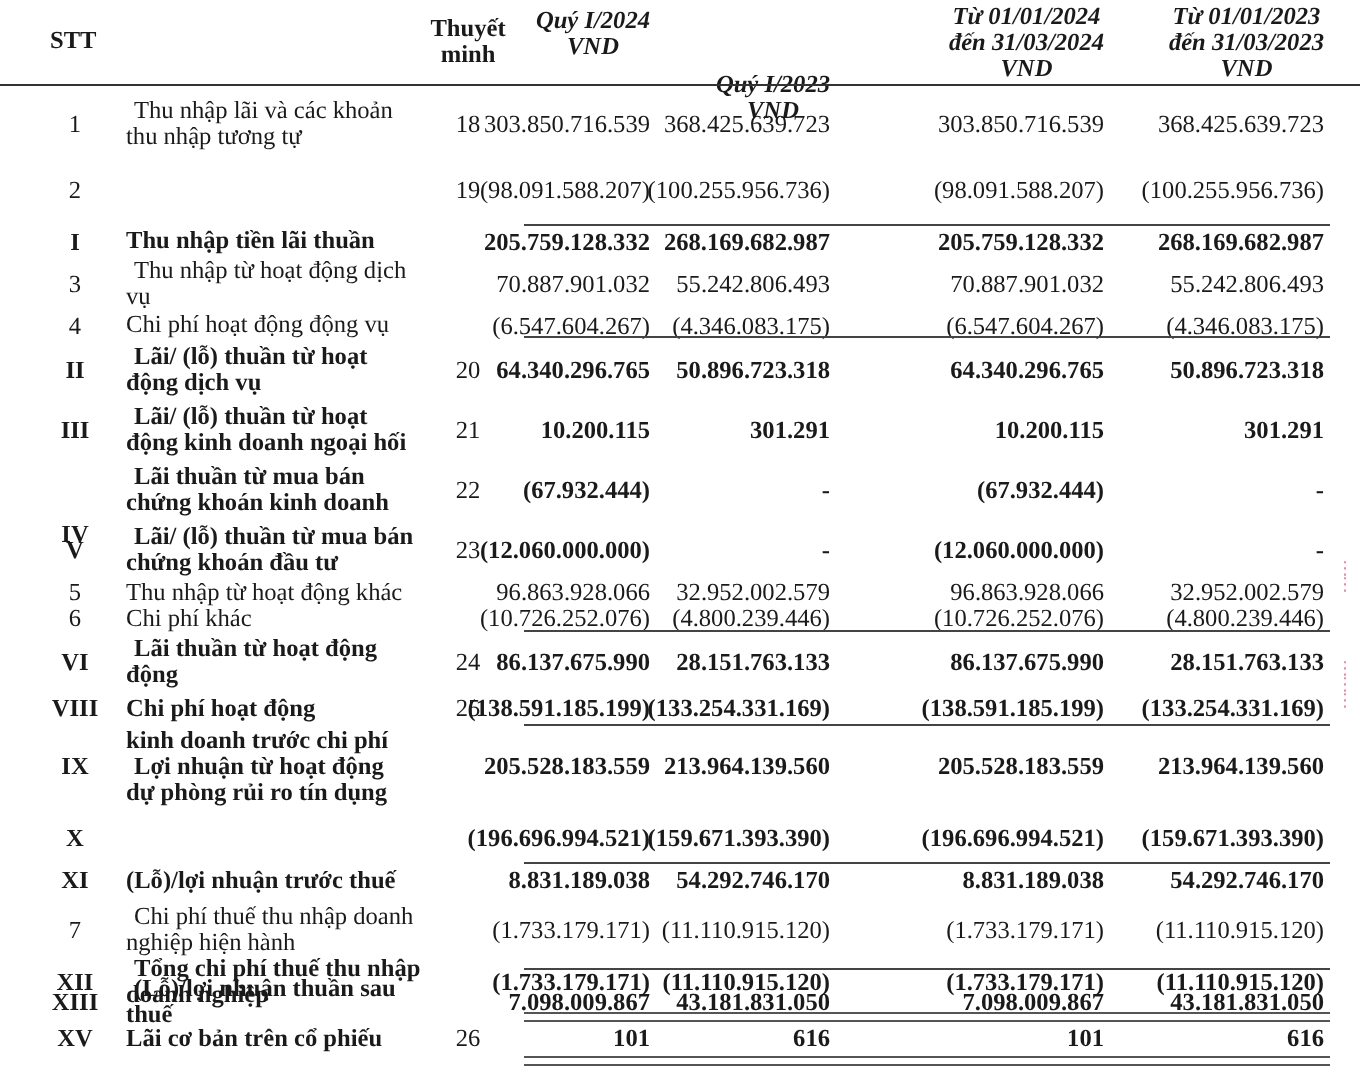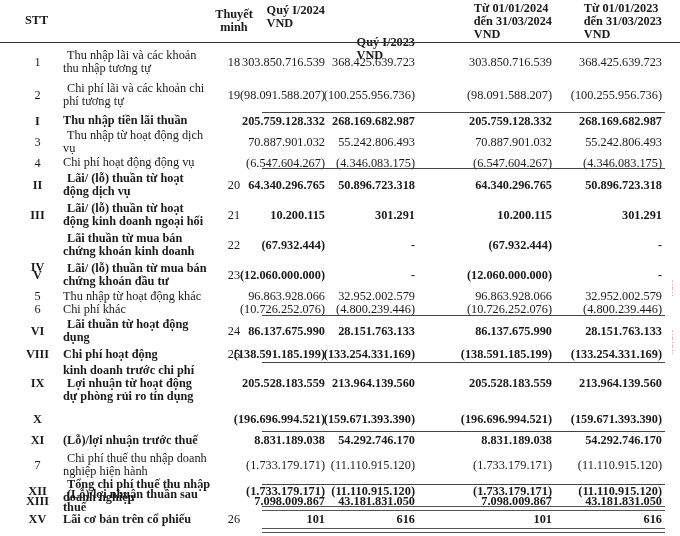--- a/index.html
+++ b/index.html
@@ -2,21 +2,21 @@
 <html><head>
 <meta charset="utf-8">
 <style>
   html, body { margin: 0; padding: 0; background: #ffffff; }
   body { width: 680px; height: 536px; overflow: hidden; position: relative;
          font-family: "Liberation Serif", "DejaVu Serif", serif; color: #1a1a1a; font-size: 12.3px; }
   .wrap { position: absolute; left: 0; top: 0; width: 680px; }
   .hdr { position: relative; height: 42px; font-weight: bold; }
   .hdr .stt { position: absolute; left: 25px; top: 13px; }
   .hdr .tm { position: absolute; left: 214px; top: 8px; width: 40px; text-align: center; line-height: 13px; }
-  .hdr .col { position: absolute; top: 4px; text-align: left; line-height: 13px; }
+  .hdr .col { position: absolute; top: 4px; text-align: center; line-height: 13px; font-style: italic; }
   .hdr .c1 { right: 355px; top: 4px; }
   .hdr .c2 { right: 265px; top: 4px; margin-top: 32px; }
   .hdr .c3 { right: 128px; top: 2px; }
   .hdr .c4 { right: 18px; top: 2px; }
   .hdr-line { position: absolute; left: 0; top: 42px; width: 680px; height: 1px; background: #333; }
 
   .row { position: absolute; left: 0; width: 680px; }
   .row .n { position: absolute; left: 0; width: 75px; text-align: center; }
   .row .lbl { position: absolute; left: 63px; width: 150px; line-height: 13px; }
   .row .tm { position: absolute; left: 214px; width: 40px; text-align: center; }
@@ -66,24 +66,20 @@
           <div>thu nhập tương tự</div>
         </div>
         <span class="tm" style="top: 8px;">18</span>
         <span class="v v1" style="top: 8px;">303.850.716.539</span>
         <span class="v v2" style="top: 8px;">368.425.639.723</span>
         <span class="v v3" style="top: 8px;">303.850.716.539</span>
         <span class="v v4" style="top: 8px;">368.425.639.723</span>
       </div>
       <div class="row" style="top: 80px; height: 30px;">
         <span class="n" style="top: 8px;">2</span>
-        <div class="lbl" style="top: 2px;">
-          <div style="padding-left: 4px;">Chi phí lãi và các khoản chi</div>
-          <div>phí tương tự</div>
-        </div>
         <span class="tm" style="top: 8px;">19</span>
         <span class="v v1" style="top: 8px;">(98.091.588.207)</span>
         <span class="v v2" style="top: 8px;">(100.255.956.736)</span>
         <span class="v v3" style="top: 8px;">(98.091.588.207)</span>
         <span class="v v4" style="top: 8px;">(100.255.956.736)</span>
       </div>
       <div class="row" style="top: 113px; height: 15px;">
         <span class="n roman" style="top: 0.5px;">I</span>
         <div class="lbl bold" style="top: 1px;">
           <div>Thu nhập tiền lãi thuần</div>
@@ -184,21 +180,21 @@
         <span class="tm" style="top: 0px;"></span>
         <span class="v v1" style="top: 0px;">(10.726.252.076)</span>
         <span class="v v2" style="top: 0px;">(4.800.239.446)</span>
         <span class="v v3" style="top: 0px;">(10.726.252.076)</span>
         <span class="v v4" style="top: 0px;">(4.800.239.446)</span>
       </div>
       <div class="row" style="top: 316px; height: 30px;">
         <span class="n roman" style="top: 8px;">VI</span>
         <div class="lbl bold" style="top: 2px;">
           <div style="padding-left: 4px;">Lãi thuần từ hoạt động</div>
-          <div>dụng</div>
+          <div>động</div>
         </div>
         <span class="tm" style="top: 8px;">24</span>
         <span class="v v1 bold" style="top: 8px;">86.137.675.990</span>
         <span class="v v2 bold" style="top: 8px;">28.151.763.133</span>
         <span class="v v3 bold" style="top: 8px;">86.137.675.990</span>
         <span class="v v4 bold" style="top: 8px;">28.151.763.133</span>
       </div>
       <div class="row" style="top: 346px; height: 16px;">
         <span class="n roman" style="top: 1px;">VIII</span>
         <div class="lbl bold" style="top: 1.5px;">

